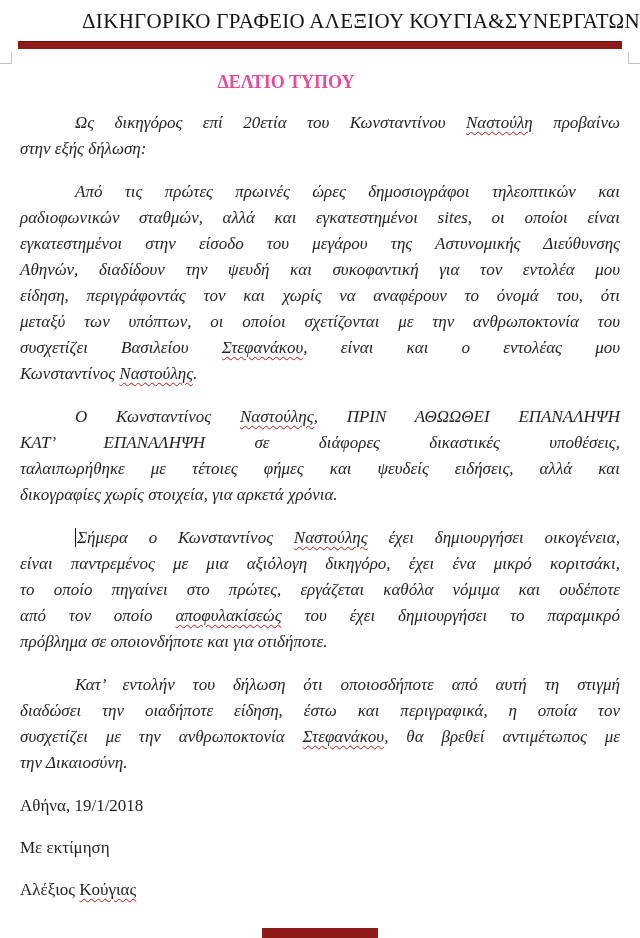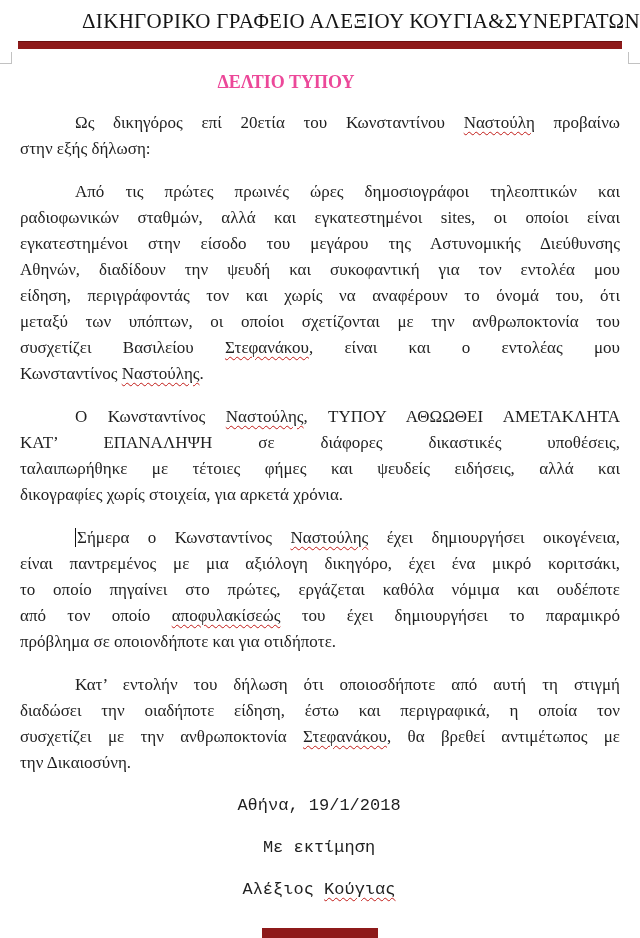--- a/index.html
+++ b/index.html
@@ -36,21 +36,21 @@
     text-align:center;
     padding-right:68px;
     font-weight:bold;
     font-size:18px;
     line-height:24px;
     color:#ec4899;
   }
   .body-text{
     margin:15px 20px 0 20px;
   }
-  .para{margin:16px 0 17px 0;}
+  .para{margin:16px 0 17px 0;font-style:italic;}
   .line{
     font-size:17px;
     line-height:26px;
     text-align:justify;
     text-align-last:justify;
     white-space:normal;
   }
   .line.indent{padding-left:55px;}
   .line.last{text-align-last:left;}
   .sp{
@@ -62,22 +62,21 @@
   }
   .caret{
     display:inline-block;
     width:1px;height:19px;
     background:#111;
     vertical-align:text-bottom;
     margin-right:1px;
   }
   .closing-block{
     margin:17px 22px 0 20px;
-    text-align:center;
-    font-family:Liberation Mono, monospace;
+    text-align:left;
   }
   .closing-line{
     font-size:17px;
     line-height:26px;
     margin-bottom:16px;
   }
   .footer-rule{
     position:absolute;
     left:262px;bottom:0;
     width:116px;height:10px;
@@ -107,21 +106,21 @@
         <div class="line indent"><span>Από τις πρώτες πρωινές ώρες δημοσιογράφοι τηλεοπτικών και</span></div>
         <div class="line"><span>ραδιοφωνικών σταθμών, αλλά και εγκατεστημένοι sites, οι οποίοι είναι</span></div>
         <div class="line"><span>εγκατεστημένοι στην είσοδο του μεγάρου της Αστυνομικής Διεύθυνσης</span></div>
         <div class="line"><span>Αθηνών, διαδίδουν την ψευδή και συκοφαντική για τον εντολέα μου</span></div>
         <div class="line"><span>είδηση, περιγράφοντάς τον και χωρίς να αναφέρουν το όνομά του, ότι</span></div>
         <div class="line"><span>μεταξύ των υπόπτων, οι οποίοι σχετίζονται με την ανθρωποκτονία του</span></div>
         <div class="line"><span>συσχετίζει Βασιλείου </span><span class="sp">Στεφανάκου</span><span>, είναι και ο εντολέας μου</span></div>
         <div class="line last"><span>Κωνσταντίνος </span><span class="sp">Ναστούλης</span><span>.</span></div>
       </div>
       <div class="para">
-        <div class="line indent"><span>Ο Κωνσταντίνος </span><span class="sp">Ναστούλης</span><span>, ΤΥΠΟΥ ΑΘΩΩΘΕΙ ΑΜΕΤΑΚΛΗΤΑ</span></div>
+        <div class="line indent"><span>Ο Κωνσταντίνος </span><span class="sp">Ναστούλης</span><span>, ΠΡΙΝ ΑΘΩΩΘΕΙ ΕΠΑΝΑΛΗΨΗ</span></div>
         <div class="line"><span>ΚΑΤ’ ΕΠΑΝΑΛΗΨΗ σε διάφορες δικαστικές υποθέσεις,</span></div>
         <div class="line"><span>ταλαιπωρήθηκε με τέτοιες φήμες και ψευδείς ειδήσεις, αλλά και</span></div>
         <div class="line last"><span>δικογραφίες χωρίς στοιχεία, για αρκετά χρόνια.</span></div>
       </div>
       <div class="para">
         <div class="line indent"><span class="caret"></span><span>Σήμερα ο Κωνσταντίνος </span><span class="sp">Ναστούλης</span><span> έχει δημιουργήσει οικογένεια,</span></div>
         <div class="line"><span>είναι παντρεμένος με μια αξιόλογη δικηγόρο, έχει ένα μικρό κοριτσάκι,</span></div>
         <div class="line"><span>το οποίο πηγαίνει στο πρώτες, εργάζεται καθόλα νόμιμα και ουδέποτε</span></div>
         <div class="line"><span>από τον οποίο </span><span class="sp">αποφυλακίσεώς</span><span> του έχει δημιουργήσει το παραμικρό</span></div>
         <div class="line last"><span>πρόβλημα σε οποιονδήποτε και για οτιδήποτε.</span></div>

